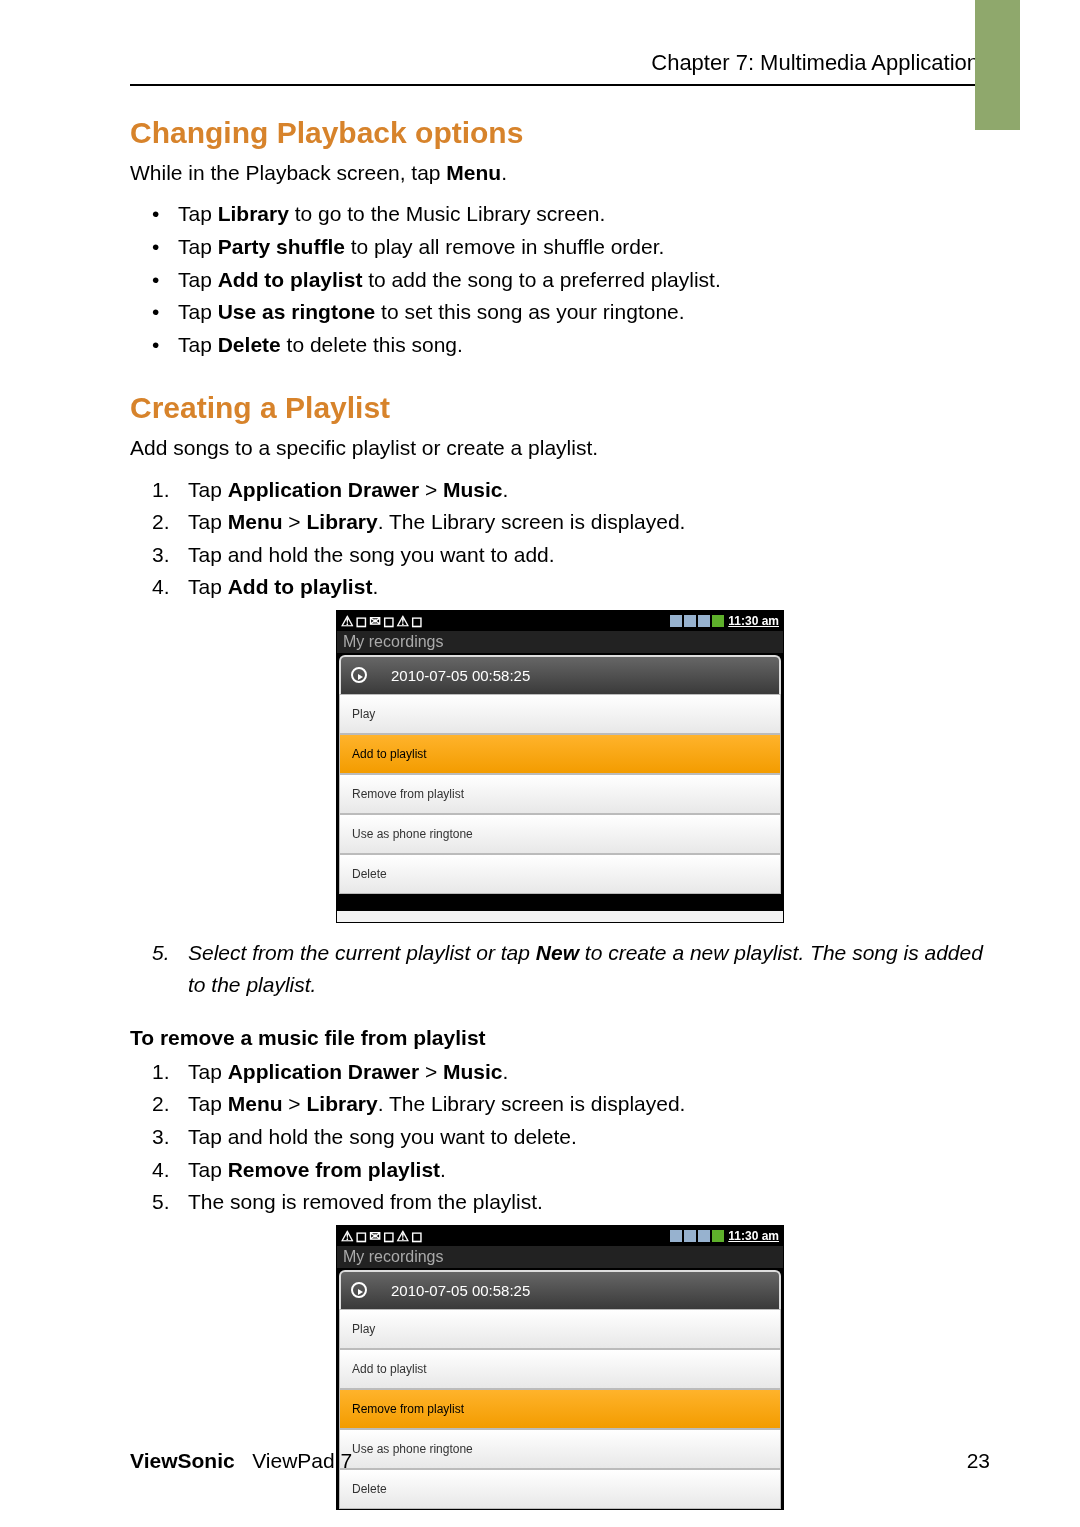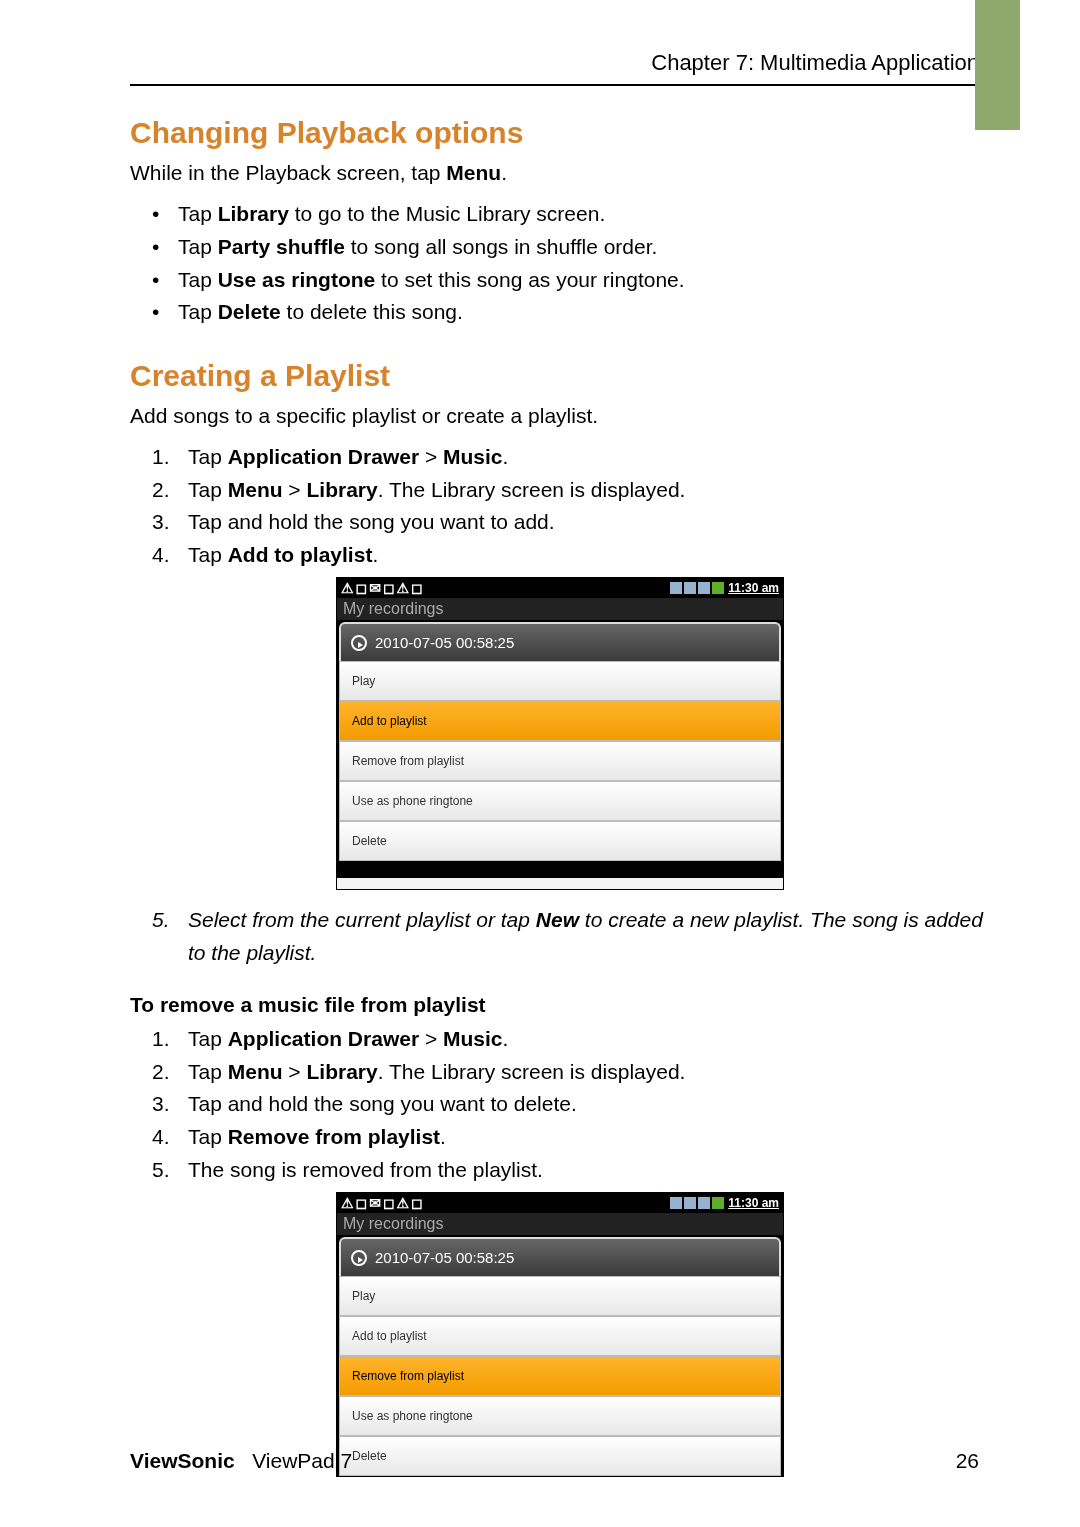--- a/index.html
+++ b/index.html
@@ -110,21 +110,21 @@
   .statusbar .left { display: flex; gap: 2px; }
   .statusbar .left span { font-size: 14px; }
   .statusbar .right { display: flex; gap: 2px; align-items: center; }
   .st-icon { width: 12px; height: 12px; background: #97b2cf; display:inline-block; }
   .st-icon.green { background: #5eb02b; }
   .st-time { text-decoration: underline; font-size: 12px; margin-left: 2px;}
   .crumb {
     color: #aaa; background:#222; font-size: 16px; padding: 2px 6px;
   }
   .title-row {
-    display:flex; align-items:center; gap:8px;
+    display:flex; align-items:center; gap:24px;
     background: linear-gradient(#666,#3a3a3a);
     color:#fff; font-size:15px;
     padding: 10px 10px;
     border: 2px solid #ddd;
     border-bottom: none;
     margin: 2px 2px 0 2px;
     border-radius: 6px 6px 0 0;
   }
   .title-row .dot {
     width:16px;height:16px;border:2px solid #fff;border-radius:50%;
@@ -145,42 +145,43 @@
     background: linear-gradient(#ffb32b,#f39c00);
     color:#000;
   }
   .phone .gap { height: 16px; background:#000; }
   .phone .footer-strip{
     height:12px; background:#f3f3f3; margin: 0 0 0 0; border-top:1px solid #000;
   }
   
   .page-footer{
     position:absolute;
-    left:130px; right:101px; bottom:54px;
+    left:130px; right:90px; bottom:54px;
     display:flex; justify-content:space-between;
     font-size:21px;
   }
 </style>
 </head>
 <body>
 <div class="page">
 
 <div class="corner-block"></div>
 
 <div class="chapter-header">Chapter 7: Multimedia Applications</div>
 
 <h2 class="section">Changing Playback options</h2>
 
 <p class="body">
   <span>While in the Playback screen, tap </span><span class="bold">Menu</span><span>.</span>
 </p>
 
 <ul class="bullets">
   <li><span>Tap </span><span class="bold">Library</span><span> to go to the Music Library screen.</span></li>
-  <li><span>Tap </span><span class="bold">Party shuffle</span><span> to song all songs in shuffle order.</span></li>
+  <li><span>Tap </span><span class="bold">Party shuffle</span><span> to play all remove in shuffle order.</span></li>
+  <li><span>Tap </span><span class="bold">Add to playlist</span><span> to add the song to a preferred playlist.</span></li>
   <li><span>Tap </span><span class="bold">Use as ringtone</span><span> to set this song as your ringtone.</span></li>
   <li><span>Tap </span><span class="bold">Delete</span><span> to delete this song.</span></li>
 </ul>
 
 <h2 class="section">Creating a Playlist</h2>
 
 <p class="body">Add songs to a specific playlist or create a playlist.</p>
 
 <ol class="steps">
   <li><span>Tap </span><span class="bold">Application Drawer</span><span> &gt; </span><span class="bold">Music</span><span>.</span></li>
@@ -261,16 +262,16 @@
   <div class="menu-item">Play</div>
   <div class="menu-item">Add to playlist</div>
   <div class="menu-item hl">Remove from playlist</div>
   <div class="menu-item">Use as phone ringtone</div>
   <div class="menu-item">Delete</div>
 
 </div>
 
 <div class="page-footer">
   <span><span class="bold">ViewSonic</span> &nbsp; <span>ViewPad 7</span></span>
-  <span>26</span>
+  <span>23</span>
 </div>
 
 </div>
 
 </body></html>

